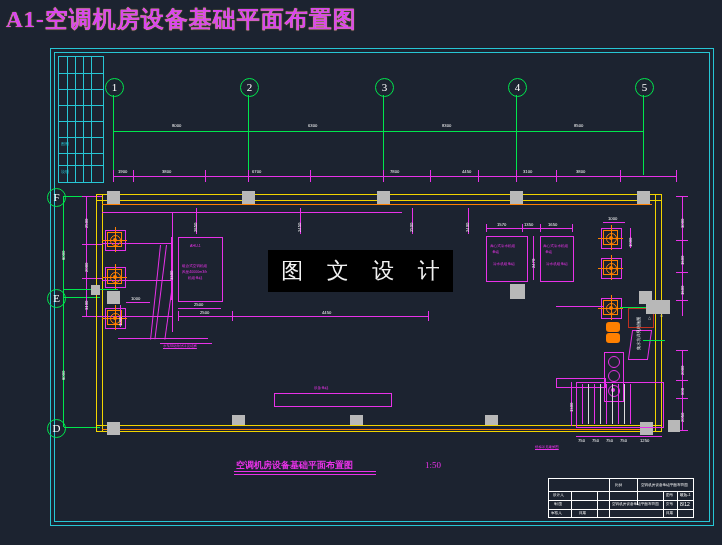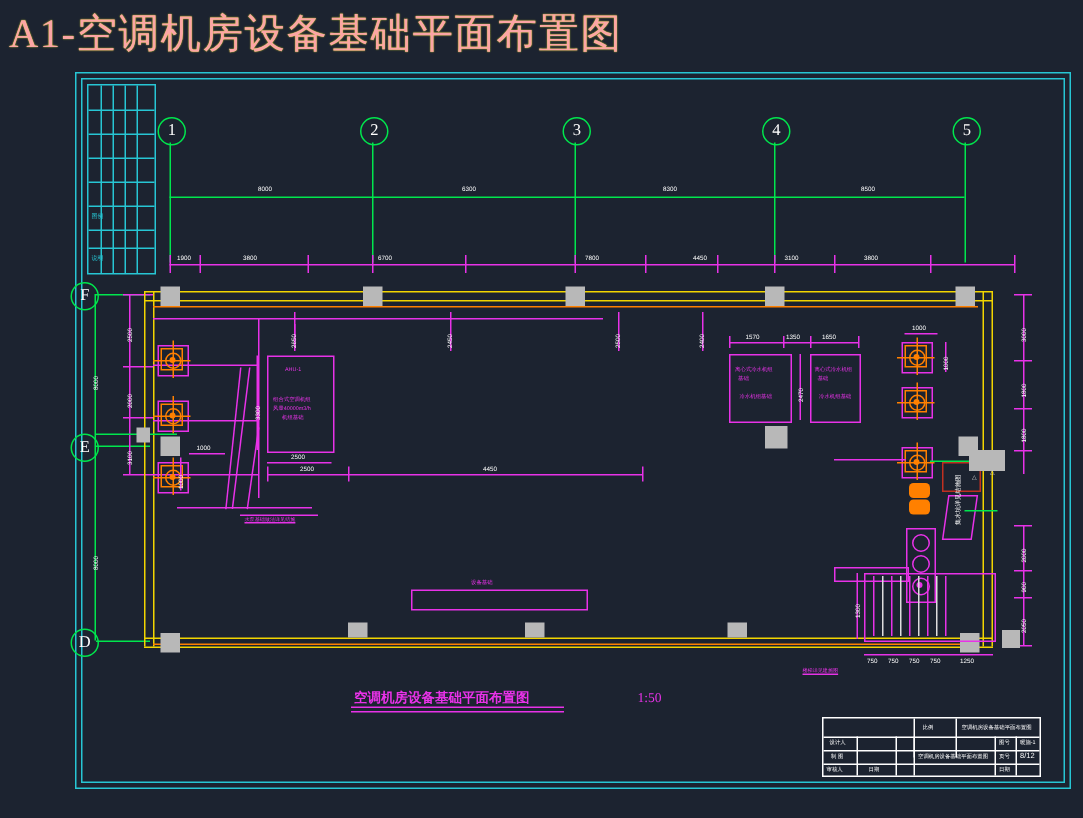--- a/index.html
+++ b/index.html
@@ -4,24 +4,24 @@
 <style>
   html,body{margin:0;padding:0;background:#1c2330;}
   body{width:722px;height:545px;overflow:hidden;font-family:"Liberation Sans",sans-serif;}
   #stage{position:relative;width:722px;height:545px;background:#1c2330;}
 
   .abs{position:absolute;}
 
   
   #title{
     left:6px;top:4px;
-    color:#fca5a5;
+    color:#d946ef;
     font-family:"Liberation Serif",serif;
-    font-weight:normal;
-    font-size:27px;
+    font-weight:bold;
+    font-size:23px;
     letter-spacing:1px;
     white-space:nowrap;
     text-shadow:0 0 1px #ffff33;
   }
 
   
   #frame-outer{left:50px;top:48px;width:662px;height:476px;border:1px solid #27c6d4;}
   #frame-inner{left:54px;top:52px;width:654px;height:468px;border:1px solid #27c6d4;}
 
   
@@ -294,20 +294,21 @@
 
   <div class="abs vl m" style="left:196px;top:208px;height:26px"></div>
   <div class="dim dim-v" style="left:193px;top:232px">2650</div>
   <div class="abs vl m" style="left:300px;top:208px;height:26px"></div>
   <div class="dim dim-v" style="left:297px;top:232px">2450</div>
   <div class="abs vl m" style="left:412px;top:208px;height:26px"></div>
   <div class="dim dim-v" style="left:409px;top:232px">2500</div>
   <div class="abs vl m" style="left:468px;top:208px;height:26px"></div>
   <div class="dim dim-v" style="left:465px;top:232px">2400</div>
 
+  <div id="watermark" class="abs">图 文 设 计</div>
 
   <div class="abs hl m" style="left:486px;top:228px;width:36px"></div>
   <div class="dim" style="left:497px;top:222px">1570</div>
   <div class="abs hl m" style="left:522px;top:228px;width:18px"></div>
   <div class="dim" style="left:524px;top:222px">1350</div>
   <div class="abs hl m" style="left:540px;top:228px;width:32px"></div>
   <div class="dim" style="left:548px;top:222px">1650</div>
   <div class="abs vl m" style="left:486px;top:224px;height:8px"></div>
   <div class="abs vl m" style="left:522px;top:224px;height:8px"></div>
   <div class="abs vl m" style="left:540px;top:224px;height:8px"></div>

